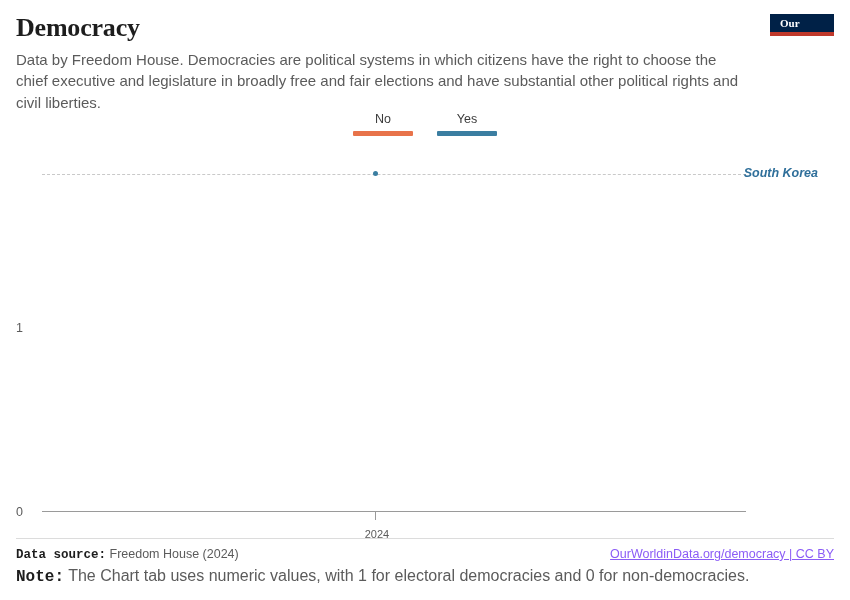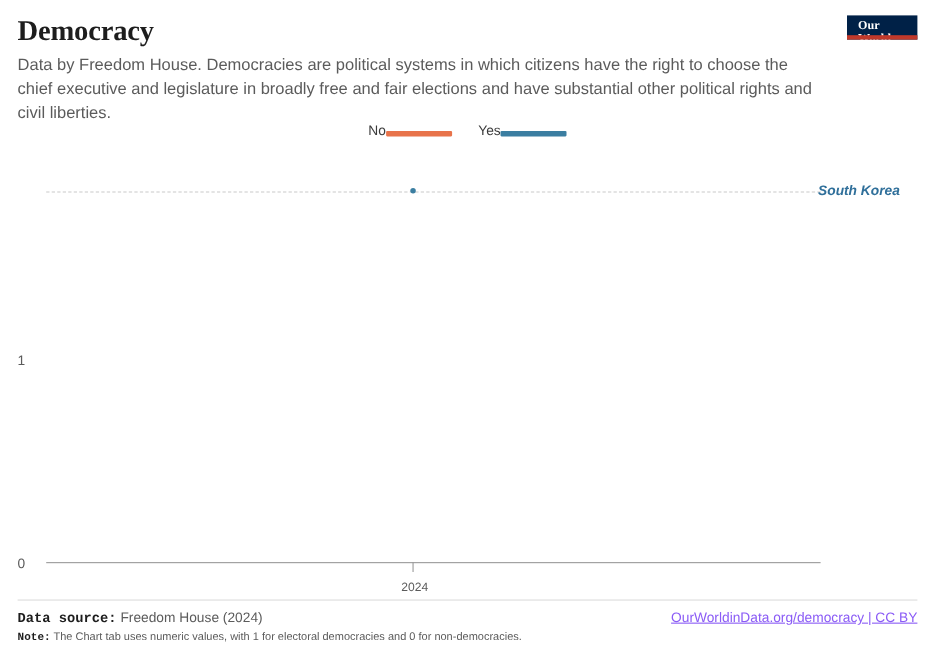--- a/index.html
+++ b/index.html
@@ -73,20 +73,21 @@
     position: absolute;
     left: 0;
     right: 0;
     top: 112px;
     display: flex;
     justify-content: center;
     gap: 24px;
   }
   .legend-item {
     display: flex;
+    flex-direction: column;
     align-items: center;
   }
   .legend-label {
     font-size: 12.5px;
     color: #3b3b3b;
     margin-bottom: 5px;
   }
   .legend-swatch {
     width: 60px;
     height: 5px;
@@ -183,21 +184,21 @@
   .footer strong {
     color: #1d1d1d;
     font-weight: 700;
     font-family: Liberation Mono, monospace;
   }
   .footer-right {
     color: #8b5cf6;
     text-decoration: underline;
   }
   .footer-note {
-    font-size: 10px;
+    font-size: 16px;
     color: #5b5b5b;
   }
 </style>
 </head>
 <body>
 
 <div class="page">
 
   <div class="header">
     <h1 class="chart-title">Democracy</h1>

